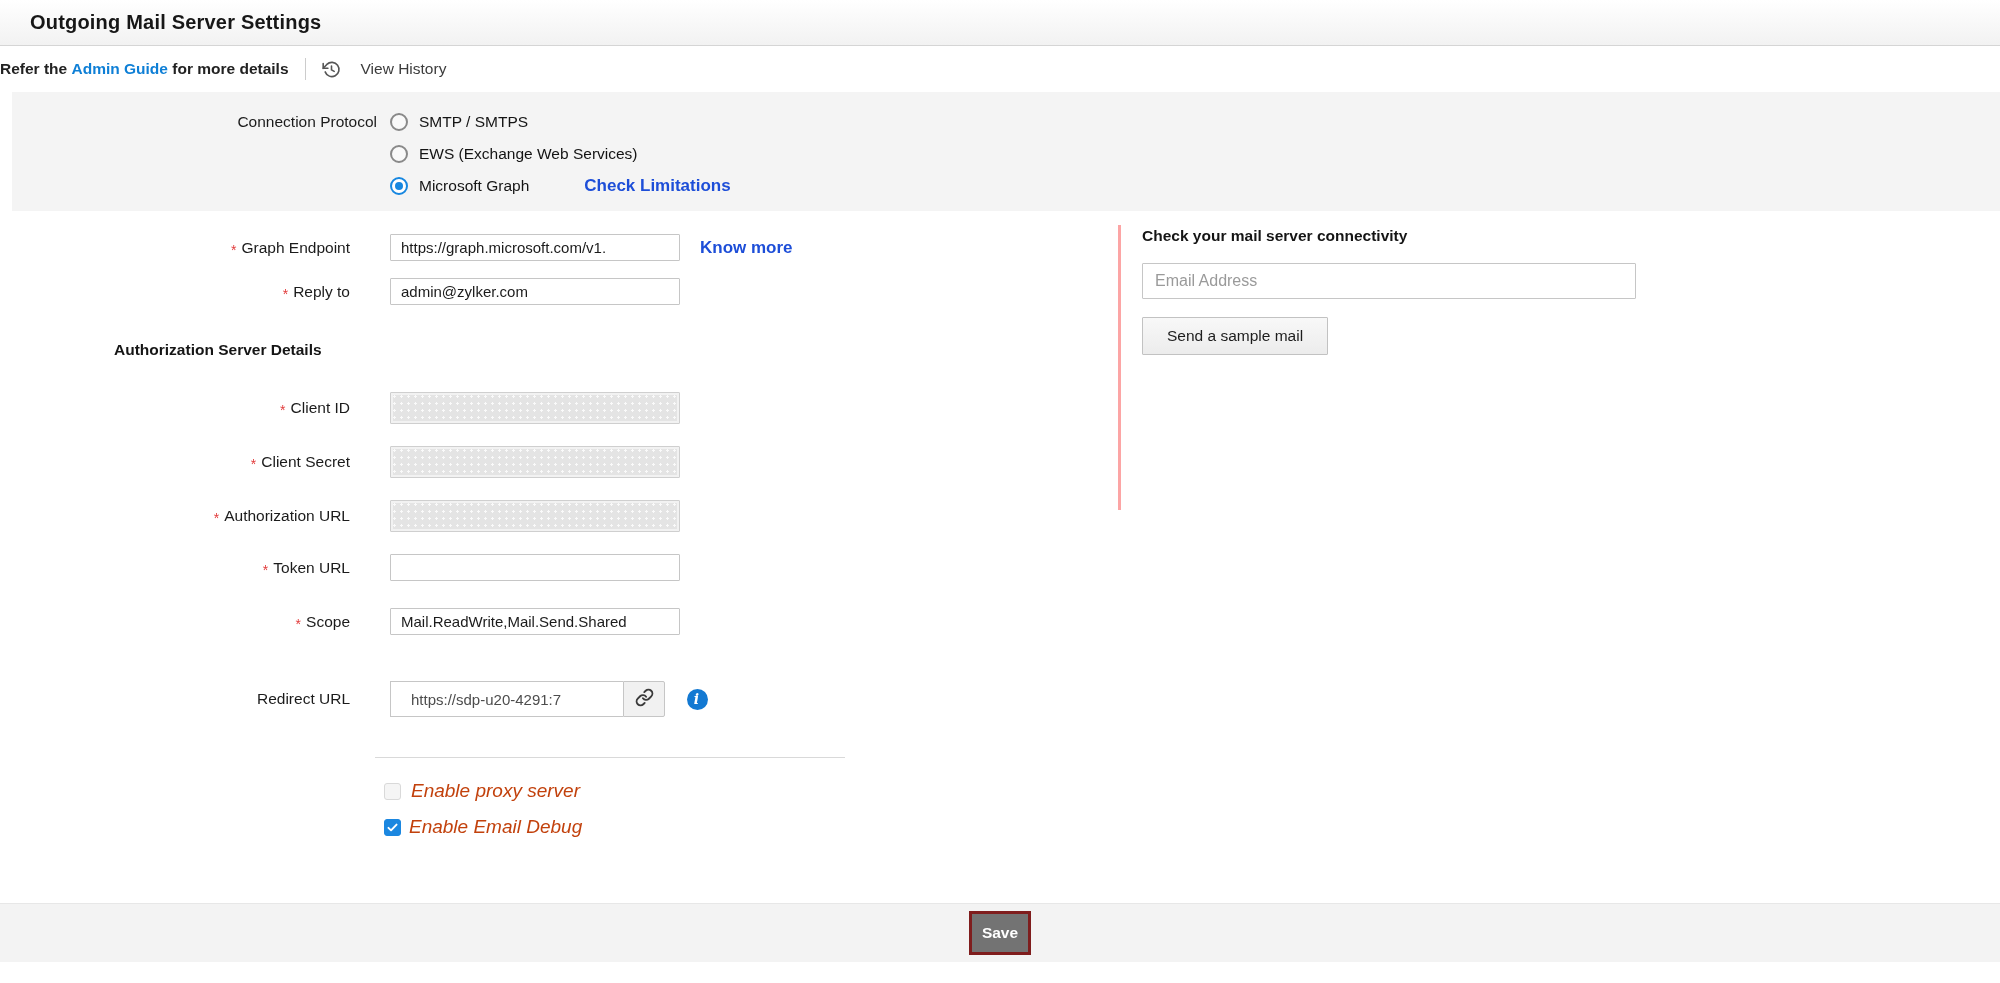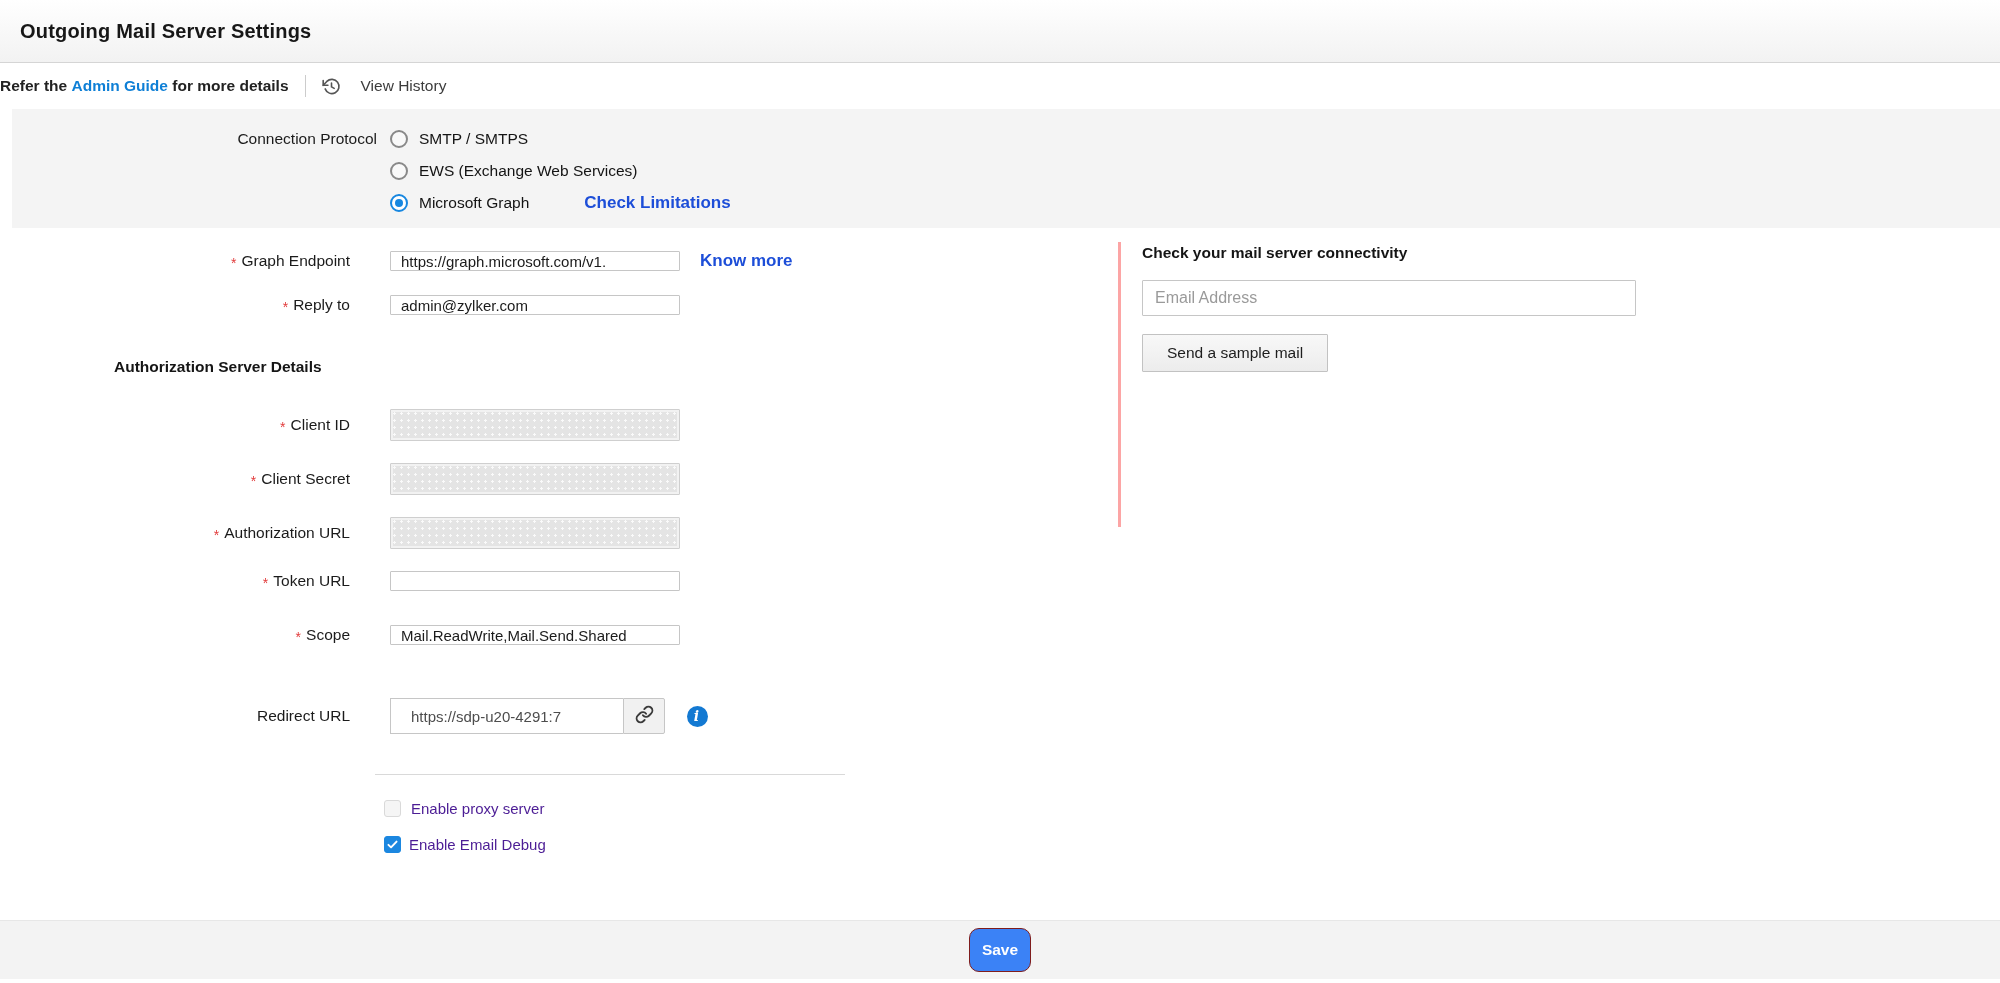--- a/index.html
+++ b/index.html
@@ -1,21 +1,21 @@
 <!DOCTYPE html>
 <html><head>
 <meta charset="utf-8">
 <style>
   * { margin:0; padding:0; box-sizing:border-box; }
   html,body { width:2000px; height:983px; background:#fff; overflow:hidden; }
   body { font-family:"Liberation Sans", sans-serif; color:#1c1c1c; }
 
   
   .titlebar {
-    height:63px; padding-left:20px; display:flex; align-items:center;
+    height:46px; padding-left:30px; display:flex; align-items:center;
     background:linear-gradient(#ffffff, #f2f2f2);
     border-bottom:1px solid #d5d5d5;
   }
   .titlebar h1 { font-size:20px; font-weight:bold; color:#171717; letter-spacing:.2px; }
 
   
   .toolbar {
     height:46px; display:flex; align-items:center; justify-content:flex-start;
     padding-right:10px; font-size:15.5px; background:#fff;
   }
@@ -49,21 +49,21 @@
   .radio-row .inline-link { margin-left:55px; font-weight:normal; font-weight:bold; }
 
   
   .content { position:relative; height:692px; background:#fff; }
   .frow { position:absolute; left:0; display:flex; align-items:center; }
   .flabel { width:350px; text-align:right; font-size:15.5px; color:#1b1b1b; }
   .req { color:#e23b3b; font-size:14px; position:relative; top:2px; margin-right:5px; }
   .fctl { margin-left:40px; }
 
   input.tbox {
-    width:290px; height:20px; border:1px solid #c6c6c6; background:#fff;
+    width:290px; height:27px; border:1px solid #c6c6c6; background:#fff;
     font-family:"Liberation Sans", sans-serif; font-size:15px; color:#1b1b1b;
     padding:0 10px; outline:none; border-radius:1px;
   }
   .masked {
     width:290px; height:32px; border:1px solid #cfcfcf; border-radius:1px;
     background-color:#e4e4e4;
     background-image:radial-gradient(circle, #fafafa 1.2px, rgba(0,0,0,0) 1.3px);
     background-size:7px 7px;
     box-shadow: inset 0 0 0 2px #f2f2f2;
   }
@@ -105,21 +105,21 @@
   .check-row { position:absolute; left:384px; display:flex; align-items:center; height:30px; }
   .check-proxy { top:565px; }
   .check-debug { top:601px; }
   .checkbox {
     width:17px; height:17px; border-radius:3px; border:1px solid #d9d9d9;
     background:#f5f5f5; cursor:pointer; display:flex; align-items:center; justify-content:center;
   }
   .checkbox svg { display:none; }
   .checkbox.on { background:#1b87e0; border-color:#1b87e0; }
   .checkbox.on svg { display:block; }
-  .check-row .clabel { margin-left:10px; font-size:15px; color:#4c1d95; }
+  .check-row .clabel { margin-left:10px; font-size:19px; color:#c2410c;font-style:italic; }
   .check-debug .clabel { margin-left:8px; }
 
   
   .connectivity {
     position:absolute; left:1118px; top:14px; width:560px; height:285px;
     border-left:3px solid #fca5a5; padding:2px 0 0 21px;
   }
   .connectivity h2 { font-size:15.5px; font-weight:bold; color:#151515; }
   input.email-input {
     margin-top:18px; width:494px; height:36px; border:1px solid #c6c6c6;
@@ -132,23 +132,23 @@
     font-size:15.5px; color:#1d1d1d; background:linear-gradient(#f8f8f8,#ececec);
     border:1px solid #c2c2c2; border-radius:1px; cursor:pointer; display:block;
   }
 
   
   .footerbar {
     height:59px; background:#f3f3f3; border-top:1px solid #e7e7e7;
     display:flex; align-items:center; justify-content:center;
   }
   .save-btn {
-    width:62px; height:44px; background:#3b82f6; border:1px solid #7f1d1d;
+    width:62px; height:44px; background:#737373; border:3px solid #7f1d1d;
     color:#fff; font-family:"Liberation Sans", sans-serif; font-size:15.5px;
-    font-weight:bold; cursor:pointer; border-radius:10px;
+    font-weight:bold; cursor:pointer; border-radius:0;
   }
 </style>
 </head>
 <body>
 
 <header class="titlebar">
   <h1>Outgoing Mail Server Settings</h1>
 </header>
 
 <div class="toolbar">

